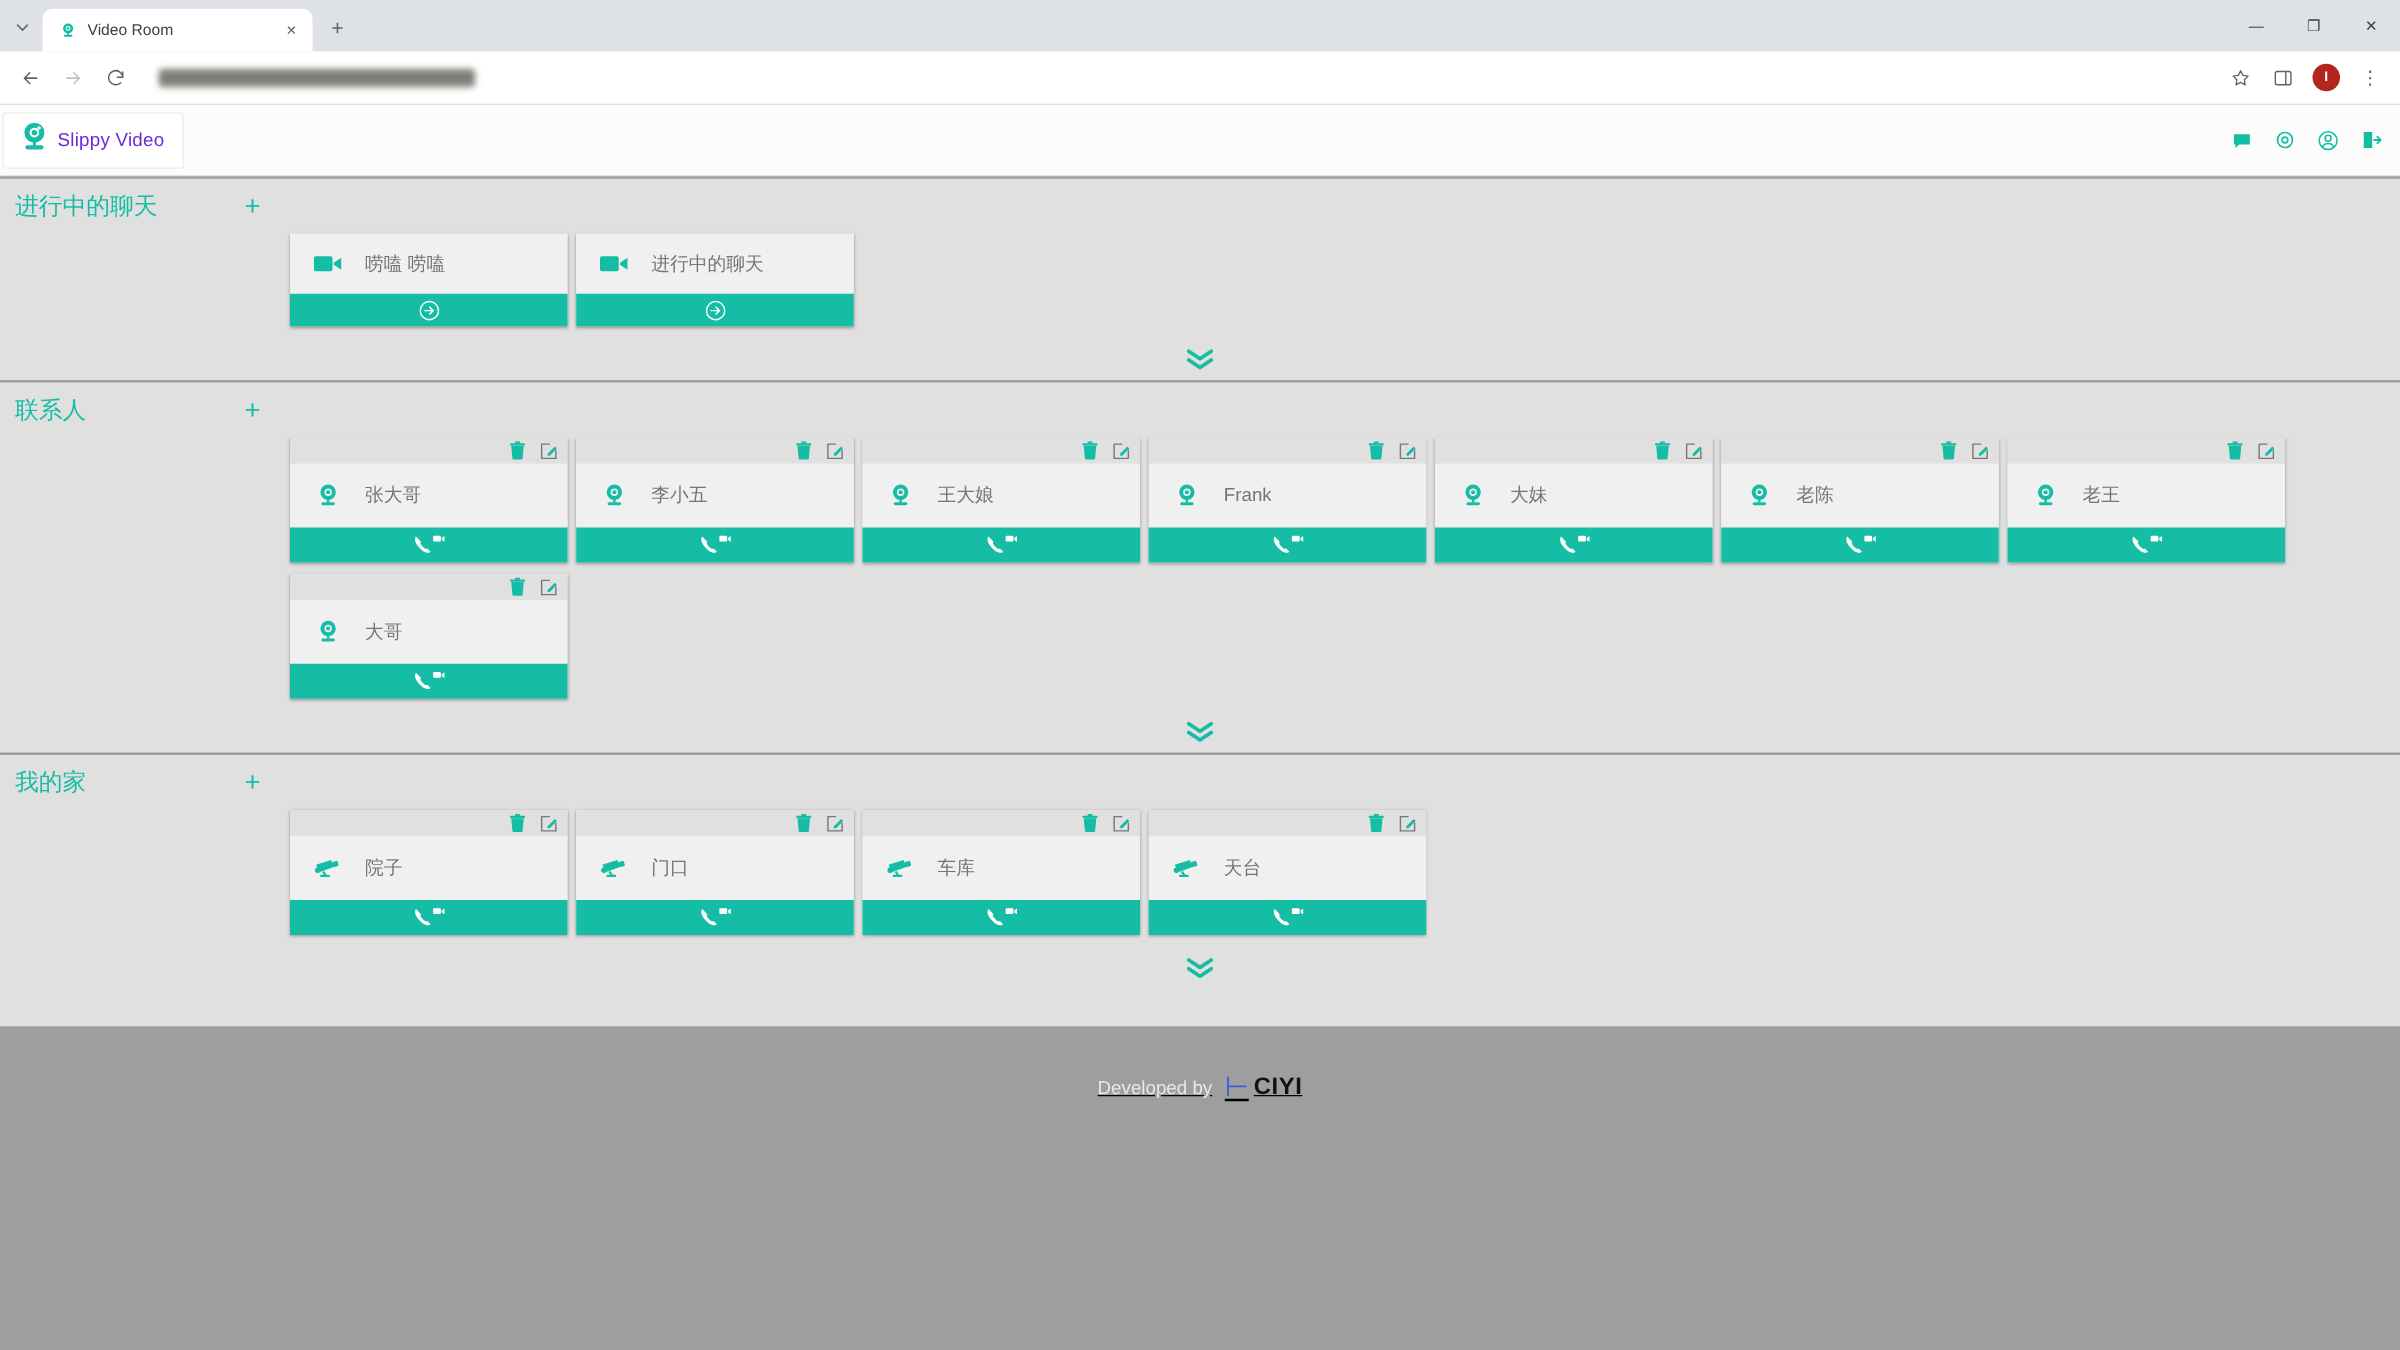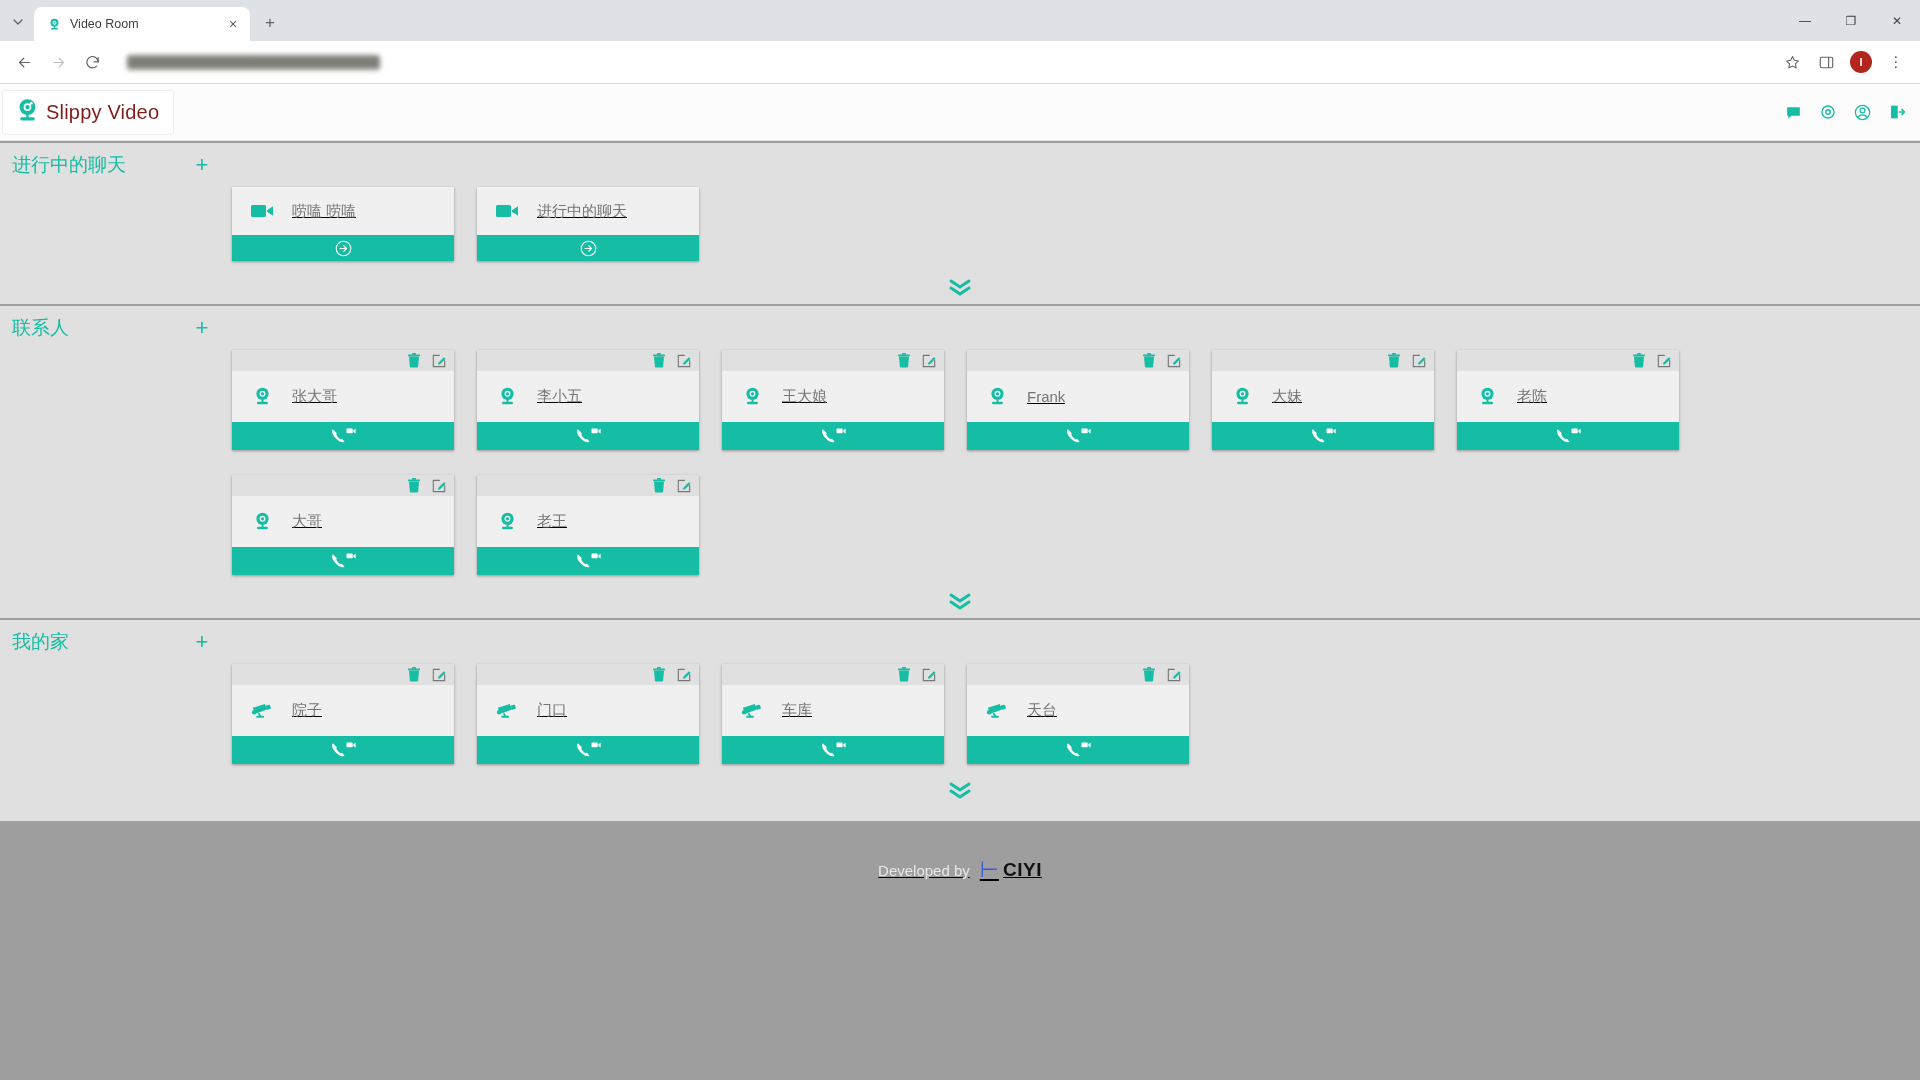--- a/index.html
+++ b/index.html
@@ -80,38 +80,38 @@
 
   .app-header {
     height: 57px; background: #fcfcfc; display: flex; align-items: center;
     justify-content: space-between; border-bottom: 1px solid #e3e3e3;
     padding-right: 14px;
   }
   .brand {
     display: flex; align-items: center; gap: 4px; height: 45px; padding: 0 14px 0 10px;
     border: 1px solid #ececec; border-radius: 3px; margin-left: 2px; background: #fff;
   }
-  .brand-name { color: #7f1d1d; font-size: 20px; letter-spacing: .2px; }
+  .brand-name { color: #6d28d9; font-size: 15px; letter-spacing: .2px; }
   .header-icons { display: flex; align-items: center; gap: 16px; }
   .hdr-ico { color: #14bda4; display: flex; align-items: center; justify-content: center; }
 
   .section-head {
     height: 46px; display: flex; align-items: center;
     border-top: 2px solid #9e9e9e; position: relative;
   }
   .section-title {
     color: #14bda4; font-size: 19px; padding-left: 12px; width: 190px;
   }
   .add-btn {
     color: #14bda4; font-size: 22px; line-height: 1; width: 24px; text-align: center;
     font-weight: 300;
   }
   .section-body { padding: 0 0 0 0; }
 
-  .card-row { display: flex; flex-wrap: wrap; padding-left: 232px; gap: 16px; text-decoration: underline; }
+  .card-row { display: flex; flex-wrap: wrap; padding-left: 232px; gap: 0; }
 
   .card {
     width: 222px; margin-right: 7px; margin-bottom: 9px;
     background: #f0f0f0;
     box-shadow: 0 1px 3px rgba(0,0,0,.22), 0 1px 2px rgba(0,0,0,.14);
     display: flex; flex-direction: column;
   }
   .card-tools {
     height: 21px; background: #e0e0e0; display: flex; align-items: center;
     justify-content: flex-end; gap: 11px; padding-right: 8px;
@@ -559,21 +559,21 @@
             <div class="card-main">
               <span class="card-ico">
                 <svg width="23" height="23" viewBox="0 0 24 24">
                     <circle cx="12" cy="9.2" r="6.4" fill="#14bda4"></circle>
                     <circle cx="12" cy="9.2" r="3.1" fill="#f0f0f0"></circle>
                     <circle cx="12" cy="9.2" r="1.7" fill="#14bda4"></circle>
                     <rect x="6.3" y="17.5" width="11.4" height="2.5" rx="1.25" fill="#14bda4"></rect>
                     <rect x="11" y="15.2" width="2" height="2.6" fill="#14bda4"></rect>
                   </svg>
               </span>
-              <span class="card-name">大哥</span>
+              <span class="card-name">老王</span>
             </div>
             <div class="card-action">
               <svg width="26" height="18" viewBox="0 0 26 18">
                   <path d="M2.8 2.2c-1.2 1.3-1.1 3.6.6 6.3 1.8 2.9 4.6 5.3 7 6.3 1.8.8 3.3.6 4.1-.4l-2.6-2.6c-.6.5-1.3.5-2 0-1.2-.8-2.6-2.3-3.3-3.6-.4-.8-.3-1.4.2-1.9z" fill="#fff"></path>
                   <rect x="16.5" y="1.6" width="6.2" height="4.6" rx=".8" fill="#fff"></rect>
                   <path d="M23.4 3.3l2.2-1.5v4.6l-2.2-1.5z" fill="#fff"></path>
                 </svg>
             </div>
           </div>
 
@@ -596,21 +596,21 @@
             <div class="card-main">
               <span class="card-ico">
                 <svg width="23" height="23" viewBox="0 0 24 24">
                     <circle cx="12" cy="9.2" r="6.4" fill="#14bda4"></circle>
                     <circle cx="12" cy="9.2" r="3.1" fill="#f0f0f0"></circle>
                     <circle cx="12" cy="9.2" r="1.7" fill="#14bda4"></circle>
                     <rect x="6.3" y="17.5" width="11.4" height="2.5" rx="1.25" fill="#14bda4"></rect>
                     <rect x="11" y="15.2" width="2" height="2.6" fill="#14bda4"></rect>
                   </svg>
               </span>
-              <span class="card-name">老王</span>
+              <span class="card-name">大哥</span>
             </div>
             <div class="card-action">
               <svg width="26" height="18" viewBox="0 0 26 18">
                   <path d="M2.8 2.2c-1.2 1.3-1.1 3.6.6 6.3 1.8 2.9 4.6 5.3 7 6.3 1.8.8 3.3.6 4.1-.4l-2.6-2.6c-.6.5-1.3.5-2 0-1.2-.8-2.6-2.3-3.3-3.6-.4-.8-.3-1.4.2-1.9z" fill="#fff"></path>
                   <rect x="16.5" y="1.6" width="6.2" height="4.6" rx=".8" fill="#fff"></rect>
                   <path d="M23.4 3.3l2.2-1.5v4.6l-2.2-1.5z" fill="#fff"></path>
                 </svg>
             </div>
           </div>
 

